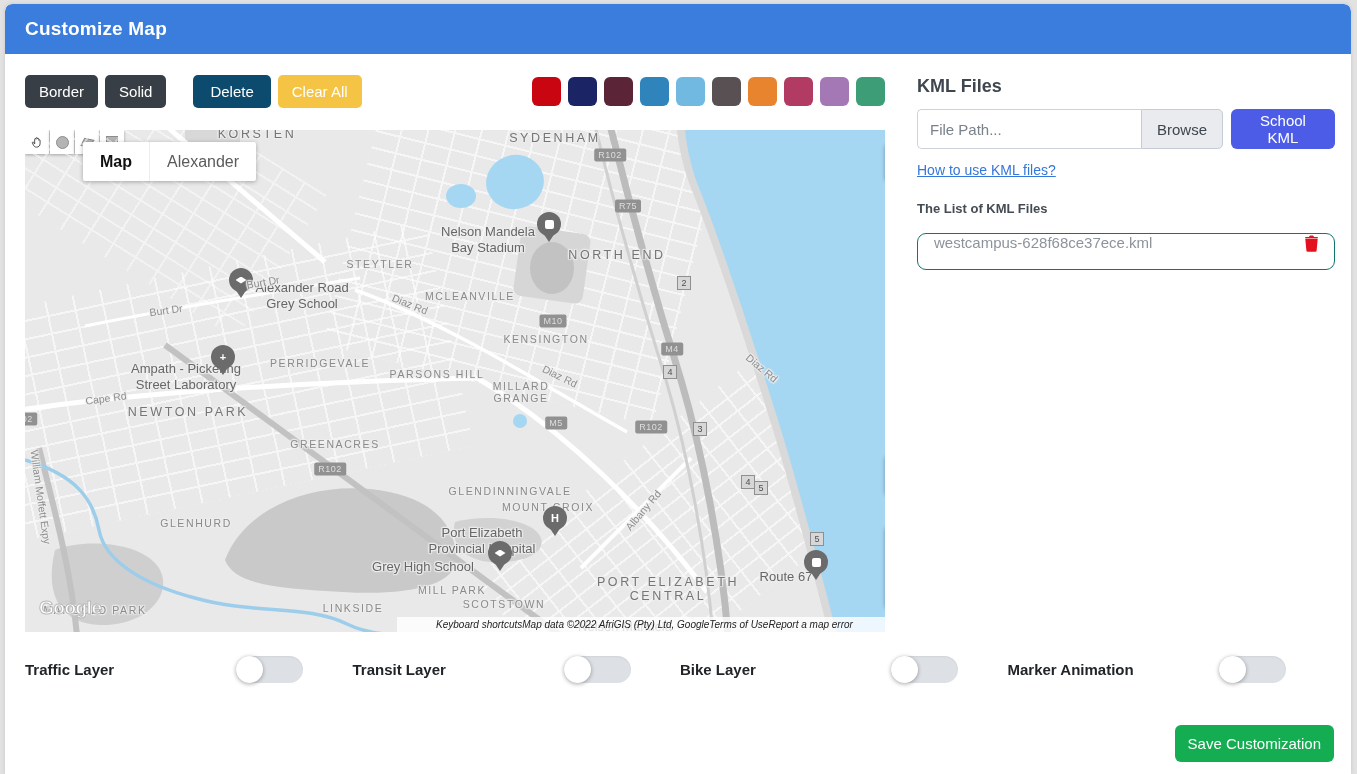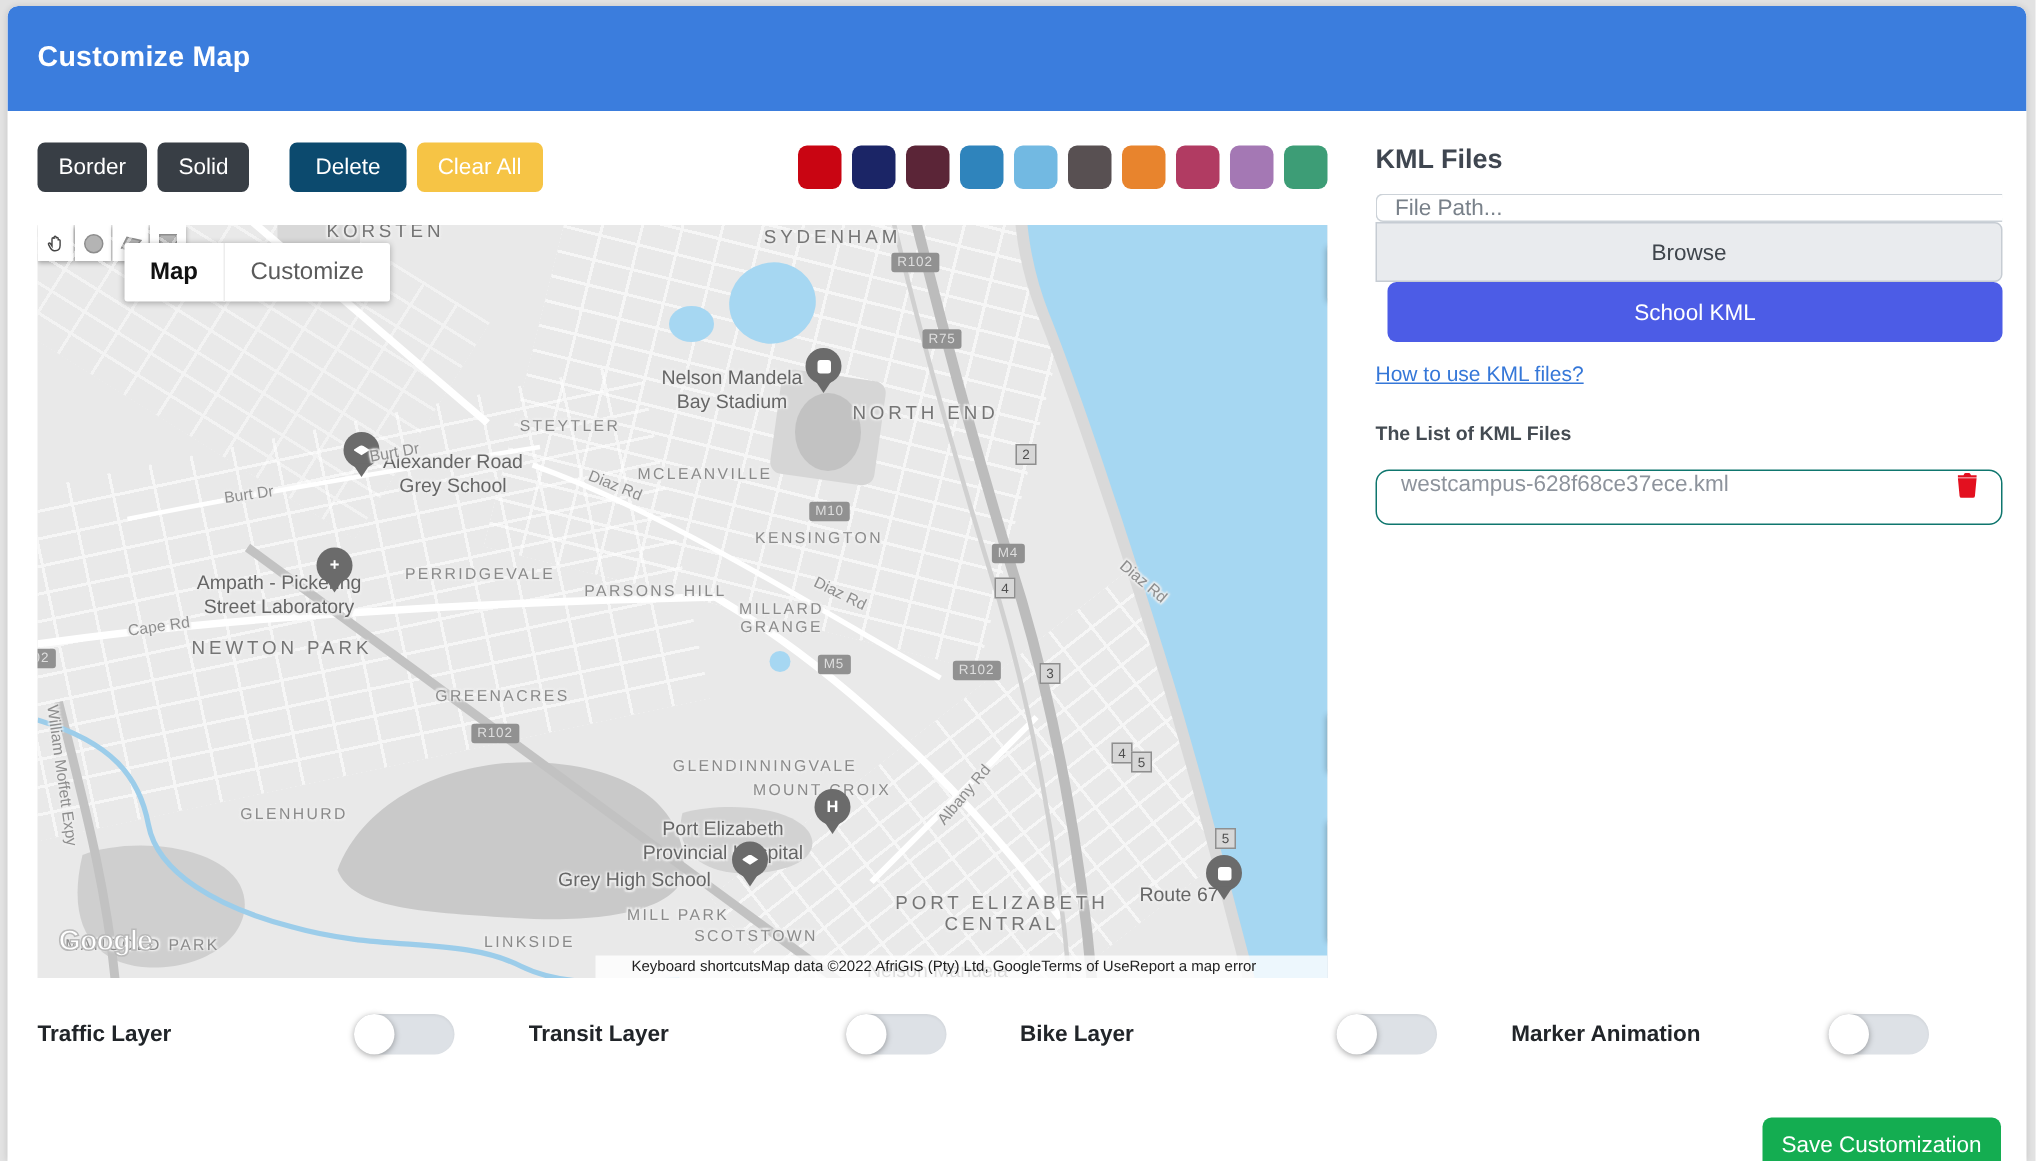--- a/index.html
+++ b/index.html
@@ -2,21 +2,21 @@
 <html><head>
 <meta charset="utf-8">
 <style>
   * { margin:0; padding:0; box-sizing:border-box; }
   html,body { width:1357px; height:774px; }
   body { background:#e2e2e2; font-family:"Liberation Sans","DejaVu Sans",sans-serif; overflow:hidden; }
 
   .card { position:absolute; left:5px; top:4px; width:1346px; height:770px;
           background:#fff; border-radius:7px 7px 0 0; box-shadow:0 0 4px rgba(0,0,0,.12); overflow:hidden; }
 
-  .hdr { height:70px; background:#3b7ddd; border-radius:7px 7px 0 0; display:flex; align-items:center; padding:0 20px; }
+  .hdr { height:50px; background:#3b7ddd; border-radius:7px 7px 0 0; display:flex; align-items:center; padding:0 20px; }
   .hdr h1 { color:#fff; font-size:19px; font-weight:700; letter-spacing:.2px; }
 
   .content { padding:21px 16px 0 20px; }
   .row1 { display:flex; gap:32px; }
   .leftcol { width:860px; flex:0 0 860px; }
   .rightcol { flex:1; }
 
   
   .toolbar { display:flex; align-items:center; height:33px; }
   .btn { border:none; border-radius:5px; color:#fff; font-size:15px; font-family:inherit; height:33px; padding:0 14px; cursor:pointer; }
@@ -63,27 +63,27 @@
   .shape-square { width:12px; height:12px; background:#b4b4b4; border:1px solid #8d8d8d; }
   .fullscreen { left:812px; top:14px; width:36px; height:36px; display:flex; align-items:center; justify-content:center; cursor:pointer; }
   .pegman { left:812px; top:326px; width:36px; height:38px; display:flex; align-items:center; justify-content:center; cursor:pointer; }
   .zoomctl { left:812px; top:397px; width:36px; height:80px; display:flex; flex-direction:column; cursor:pointer; }
   .zbtn { flex:1; display:flex; align-items:center; justify-content:center; color:#666; font-size:22px; font-weight:700; }
   .zbtn:first-child { border-bottom:1px solid #e6e6e6; }
 
   .glogo { position:absolute; left:14px; top:467px; font-size:19px; font-weight:700; color:#fff;
            -webkit-text-stroke:1px #b9b9b9; letter-spacing:-.5px; }
   .attrib { position:absolute; right:0; bottom:0; left:372px; height:15px; background:rgba(255,255,255,.8);
-            display:flex; align-items:center; justify-content:flex-start; font-size:10px; color:#222; padding:0 5px 0 24px; }
+            display:flex; align-items:center; justify-content:center; font-size:10px; color:#222; padding:0 5px 0 12px;font-style:italic; }
   .attrib span { white-space:nowrap; }
   .lbl-cut { position:absolute; transform:translate(-50%,0); font-size:13px; color:#5d5d5d; bottom:-2px; }
 
   
   .kml h2 { font-size:18px; font-weight:700; color:#3f4650; margin:1px 0 12px; }
-  .filegroup { display:flex;flex-direction:column; }
+  .filegroup { display:flex; }
   .fileinput { height:40px; border:1px solid #ccd2d8; border-right:none; border-radius:5px 0 0 5px; flex:1;
                font-size:15px; font-family:inherit; padding:0 12px; color:#495057; background:#fff; }
   .fileinput::placeholder { color:#79818a; }
   .btn-browse { height:40px; border:1px solid #c6ccd3; background:#e9ebee; border-radius:0 5px 5px 0;
                 font-size:15px; font-family:inherit; color:#3f454c; padding:0 15px; cursor:pointer; }
   .btn-upload { height:40px; margin-left:8px; background:#4c5ce6; color:#fff; border:none; border-radius:6px;
                 font-size:15px; font-family:inherit; padding:0 15px; cursor:pointer; }
   .helplink { display:inline-block; margin-top:13px; font-size:14px; color:#3577d8; }
   .kml h3 { font-size:13px; font-weight:700; color:#444b52; margin:22px 0 0; }
   .kmlitem { margin-top:17px; height:37px; border:1px solid #0f766e; border-radius:9px; display:flex; align-items:flex-start;
@@ -239,21 +239,21 @@
 
           <span class="numbadge" style="left:659px;top:153px">2</span>
           <span class="numbadge" style="left:645px;top:242px">4</span>
           <span class="numbadge" style="left:675px;top:299px">3</span>
           <span class="numbadge" style="left:723px;top:352px">4</span>
           <span class="numbadge" style="left:736px;top:358px">5</span>
           <span class="numbadge" style="left:792px;top:409px">5</span>
 
           <div class="ctl maptype">
             <div class="mt mt-map">Map</div>
-            <div class="mt mt-sat">Customize</div>
+            <div class="mt mt-sat">Alexander</div>
           </div>
 
           <div class="drawbar">
             <div class="drawbtn">
               <svg width="16" height="16" viewBox="0 0 24 24">
                   <path d="M8.5,15 V8 c0,-1.6 2.1,-1.6 2.1,0 V6.5 c0,-1.6 2.1,-1.6 2.1,0 v1 c0,-1.4 2,-1.4 2,0 v2 c0,-1.1 1.9,-1.1 1.9,0 v5 c0,3.2 -2.2,5.2 -5.1,5.2 h-.8 c-2,0 -3,-1.1 -4,-3 l-1.6,-3.1 c-.7,-1.3 1,-2.3 1.8,-1.1 l1.6,2.5 z" fill="#fff" stroke="#444" stroke-width="1.4"></path>
                 </svg>
             </div>
             <div class="drawbtn">
                 <span class="shape-circle"></span>

